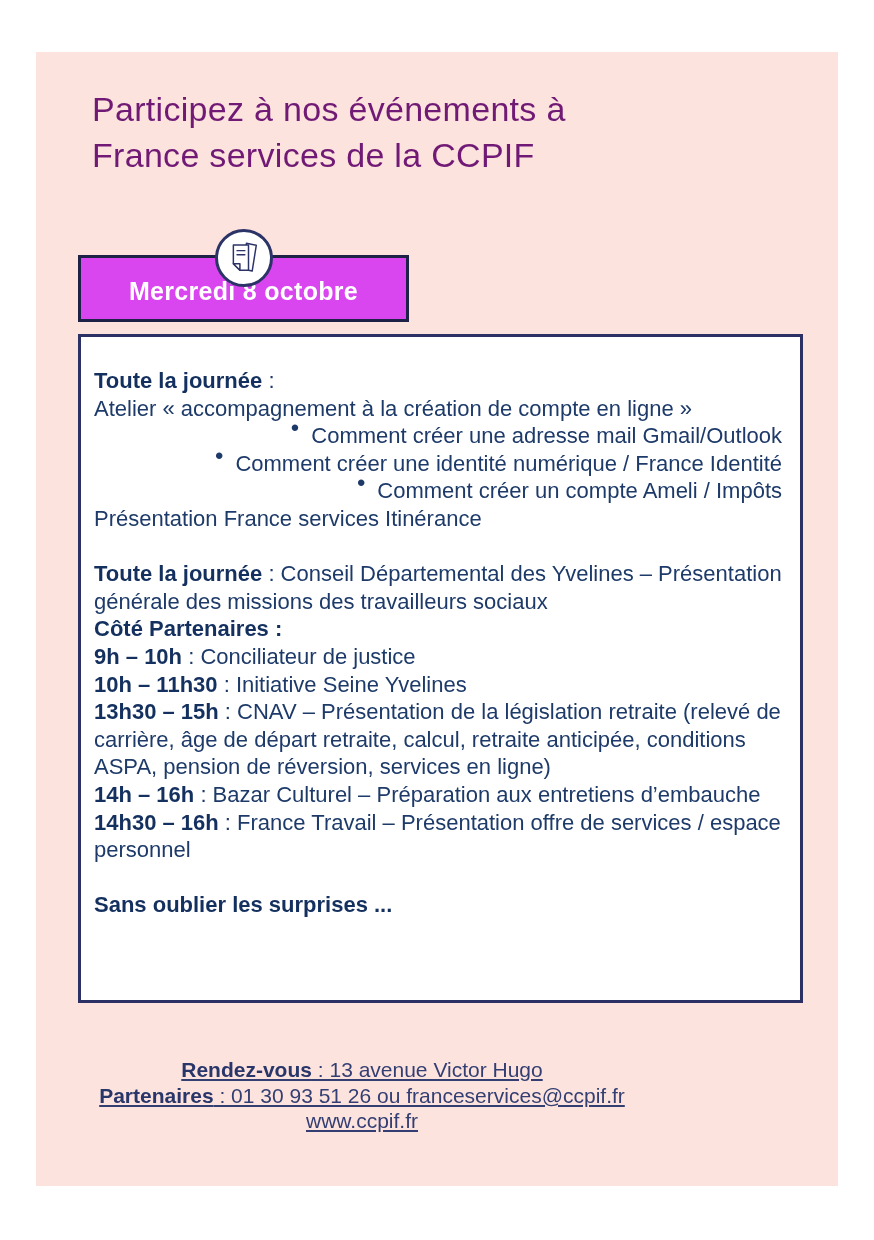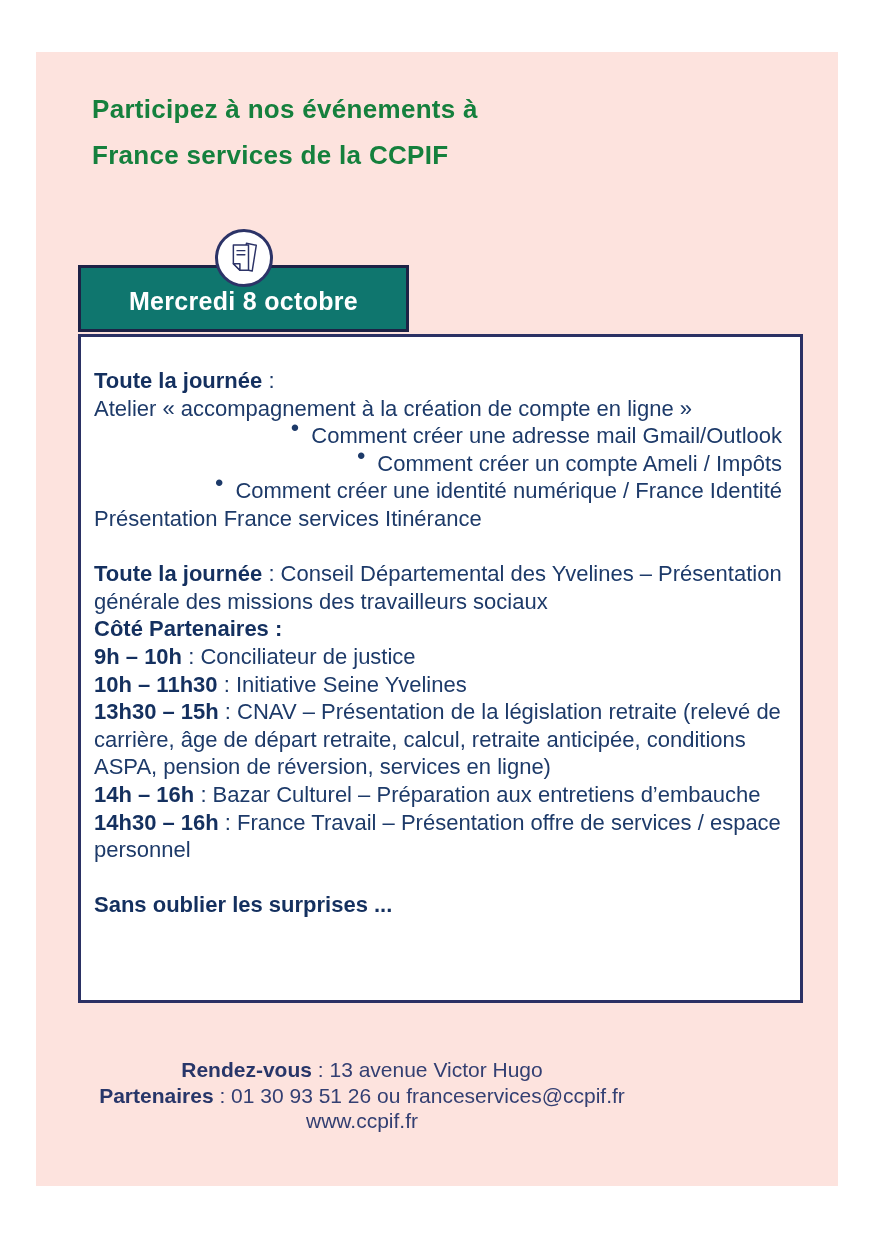--- a/index.html
+++ b/index.html
@@ -7,31 +7,31 @@
     width:874px;height:1240px;position:relative;background:#ffffff;
     font-family:"Liberation Sans","DejaVu Sans",sans-serif;
     overflow:hidden;
   }
   .pink-panel{
     position:absolute;left:36px;top:52px;width:802px;height:1134px;
     background:#fde3de;
   }
   .page-title{
     position:absolute;left:92px;top:86px;width:700px;
-    color:#15803d;font-weight:bold;font-size:26px;line-height:46px;
+    color:#701a75;font-weight:normal;font-size:34px;line-height:46px;
     letter-spacing:.3px;
   }
   .badge-circle{
     position:absolute;left:215px;top:229px;width:52px;height:52px;
     background:#ffffff;border:3px solid #2c3367;border-radius:50%;
     z-index:3;display:flex;align-items:center;justify-content:center;
   }
   .date-banner{
-    position:absolute;left:78px;top:265px;width:331px;height:67px;
-    background:#0f766e;border:3px solid #1d2246;box-sizing:border-box;
+    position:absolute;left:78px;top:255px;width:331px;height:67px;
+    background:#d946ef;border:3px solid #1d2246;box-sizing:border-box;
     z-index:2;display:flex;align-items:center;justify-content:center;
   }
   .date-banner .label{
     color:#ffffff;font-weight:bold;font-size:25px;letter-spacing:.3px;
     padding-top:6px;
   }
   .content-box{
     position:absolute;left:78px;top:334px;width:725px;height:669px;
     background:#ffffff;border:3px solid #2b3164;box-sizing:border-box;
     z-index:1;padding:30px 18px 1px 13px;
@@ -40,21 +40,21 @@
   .content-box p{margin:0;}
   .b{font-weight:bold;color:#14305f;}
   .sp{height:27.6px;}
   .bullet-line{padding-left:6px;text-align:right;}
   .dot{
     display:inline-block;position:relative;top:-7px;
     color:#1d3a69;font-size:24px;margin-right:12px;line-height:0;
   }
   .footer{
     position:absolute;left:0;top:1057px;width:724px;text-align:center;
-    color:#333f72;font-size:21px;line-height:25.6px;z-index:2;
+    color:#333f72;font-size:21px;line-height:25.6px;z-index:2;text-decoration:underline;
   }
   .footer .b{color:#283669;}
   svg{display:block;}
 </style>
 </head>
 <body>
 
 <div class="pink-panel"></div>
 
 <div class="page-title">
@@ -79,22 +79,22 @@
 </div>
 
 <div class="date-banner">
   <span class="label">Mercredi 8 octobre</span>
 </div>
 
 <div class="content-box">
   <p><span class="b">Toute la journée</span><span> :</span></p>
   <p>Atelier « accompagnement à la création de compte en ligne »</p>
   <p class="bullet-line"><span class="dot">•</span><span>Comment créer une adresse mail Gmail/Outlook</span></p>
+  <p class="bullet-line"><span class="dot">•</span><span>Comment créer une identité numérique / France Identité</span></p>
   <p class="bullet-line"><span class="dot">•</span><span>Comment créer un compte Ameli / Impôts</span></p>
-  <p class="bullet-line"><span class="dot">•</span><span>Comment créer une identité numérique / France Identité</span></p>
   <p>Présentation France services Itinérance</p>
   <div class="sp"></div>
   <p><span class="b">Toute la journée</span><span> : Conseil Départemental des Yvelines – Présentation générale des missions des travailleurs sociaux</span></p>
   <p><span class="b">Côté Partenaires :</span></p>
   <p><span class="b">9h – 10h</span><span> : Conciliateur de justice</span></p>
   <p><span class="b">10h – 11h30</span><span> : Initiative Seine Yvelines</span></p>
   <p><span class="b">13h30 – 15h</span><span> : CNAV – Présentation de la législation retraite (relevé de carrière, âge de départ retraite, calcul, retraite anticipée, conditions ASPA, pension de réversion, services en ligne)</span></p>
   <p><span class="b">14h – 16h</span><span> : Bazar Culturel – Préparation aux entretiens d’embauche</span></p>
   <p><span class="b">14h30 – 16h</span><span> : France Travail – Présentation offre de services / espace personnel</span></p>
   <div class="sp"></div>

